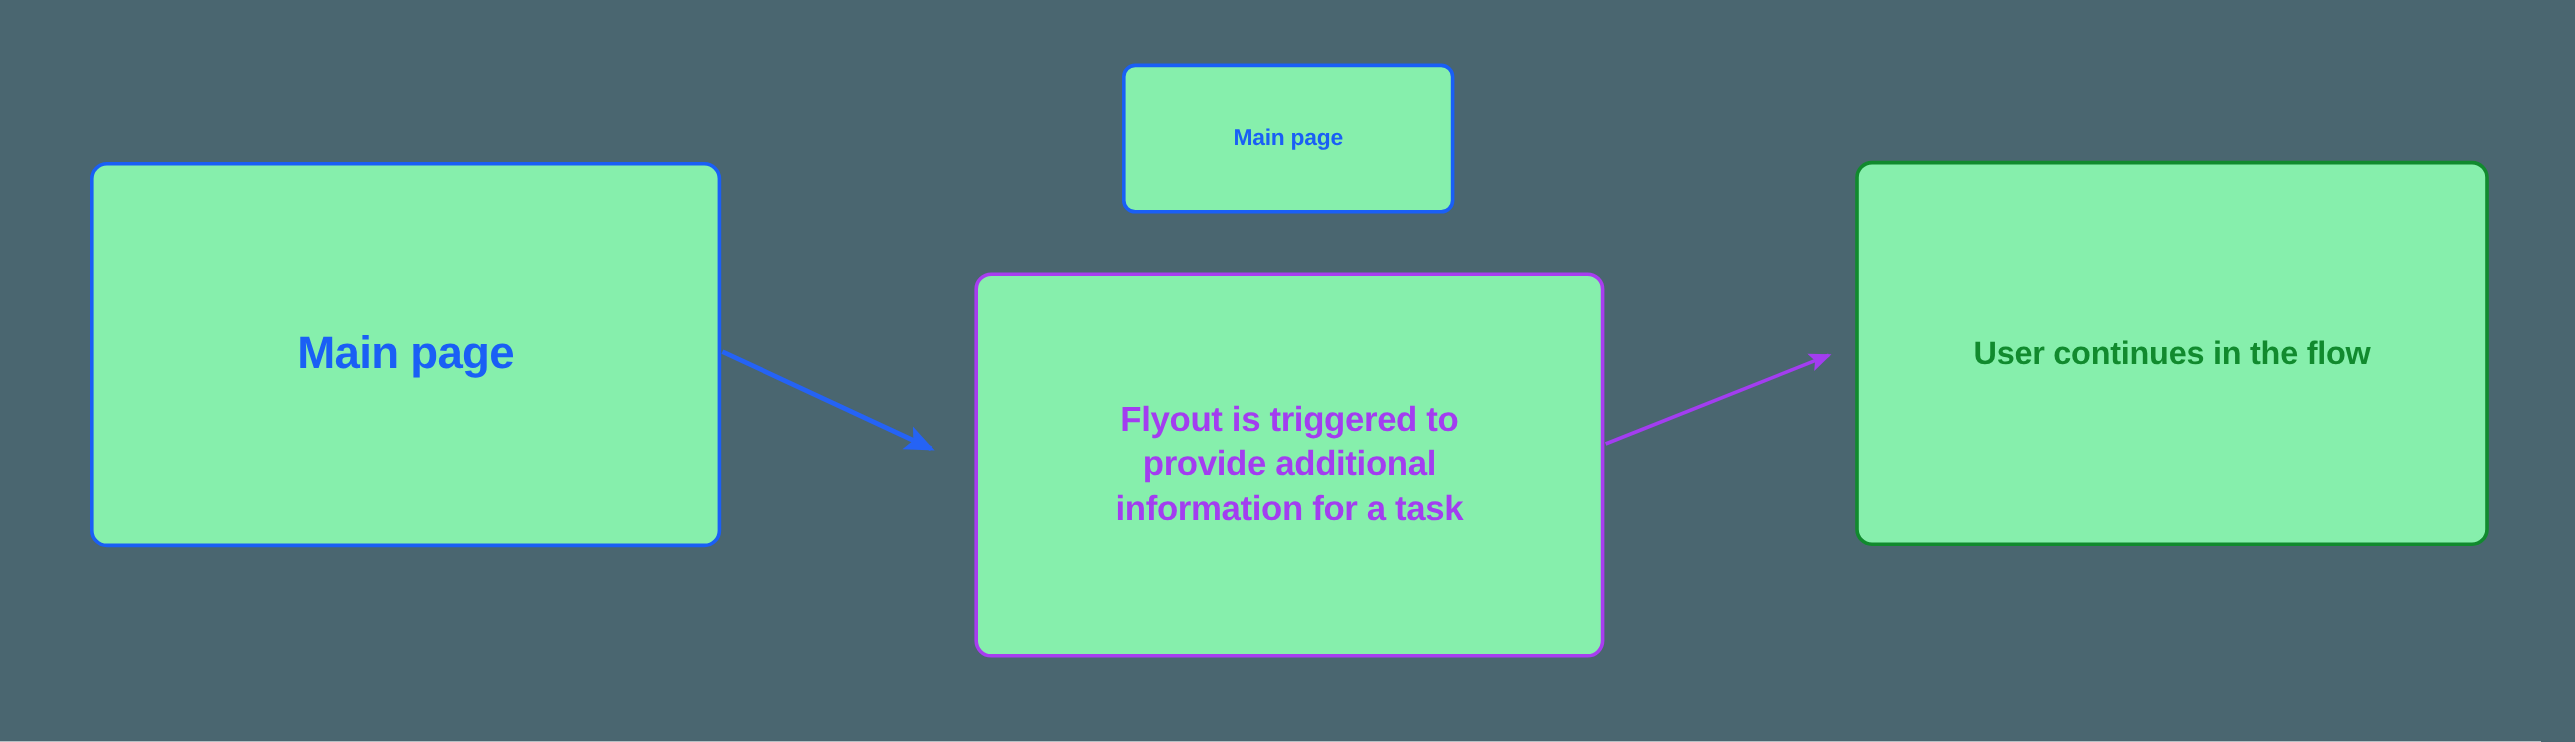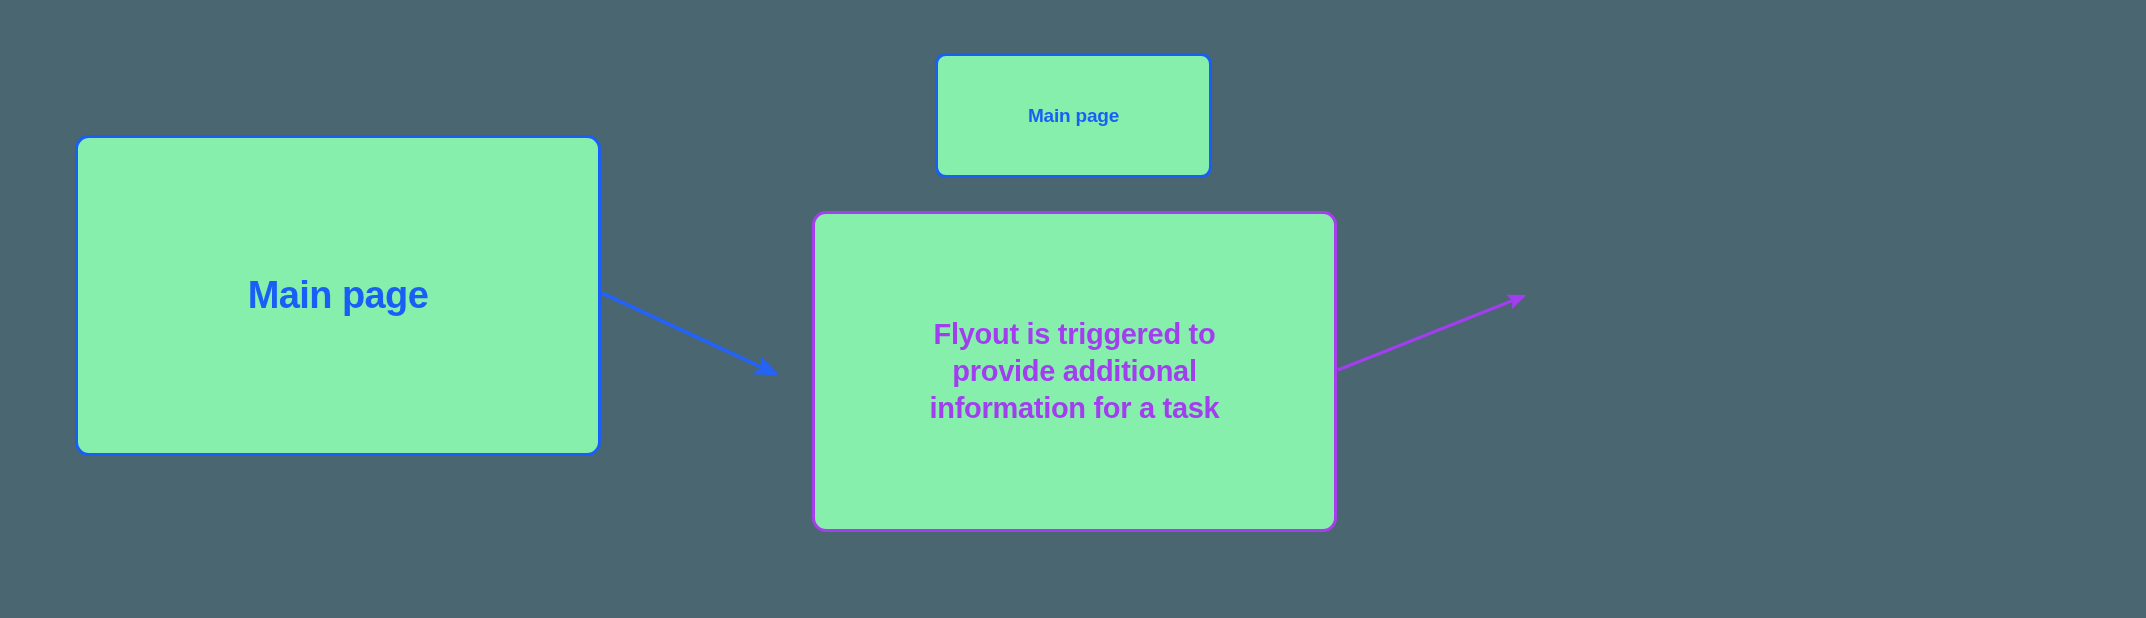--- a/index.html
+++ b/index.html
@@ -61,21 +61,21 @@
   }
   #node-main-page-small .node-label {
     color: #1a5ff5;
     font-size: 19px;
     letter-spacing: -0.2px;
   }
 
   
   #node-flyout {
     left: 812px;
-    top: 211px;
+    top: 227px;
     width: 525px;
     height: 321px;
     border-color: #a83df0;
   }
   #node-flyout .node-label {
     color: #a33df0;
     font-size: 29px;
     line-height: 1.28;
     letter-spacing: -0.3px;
   }
@@ -131,14 +131,17 @@
   <div class="node" id="node-main-page-small">
     <span class="node-label">Main page</span>
   </div>
 
   <div class="node" id="node-flyout">
     <span class="node-label">Flyout is triggered to
 provide additional
 information for a task</span>
   </div>
 
+  <div class="node" id="node-user-continues">
+    <span class="node-label">User continues in the flow</span>
+  </div>
 
 </div>
 
 </body></html>

